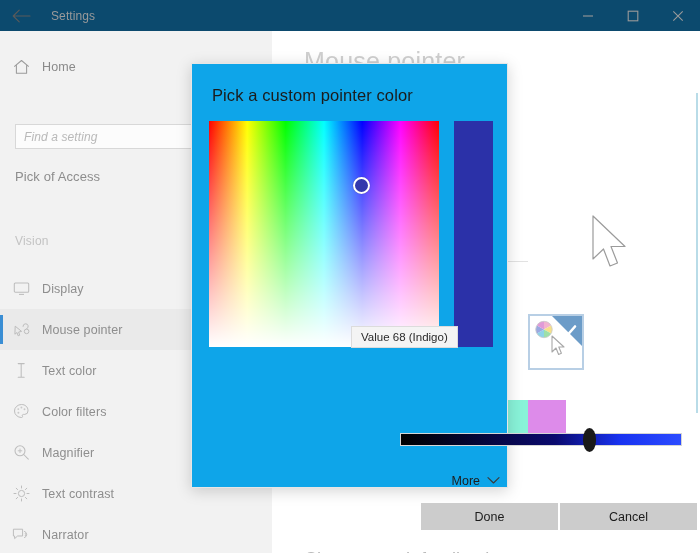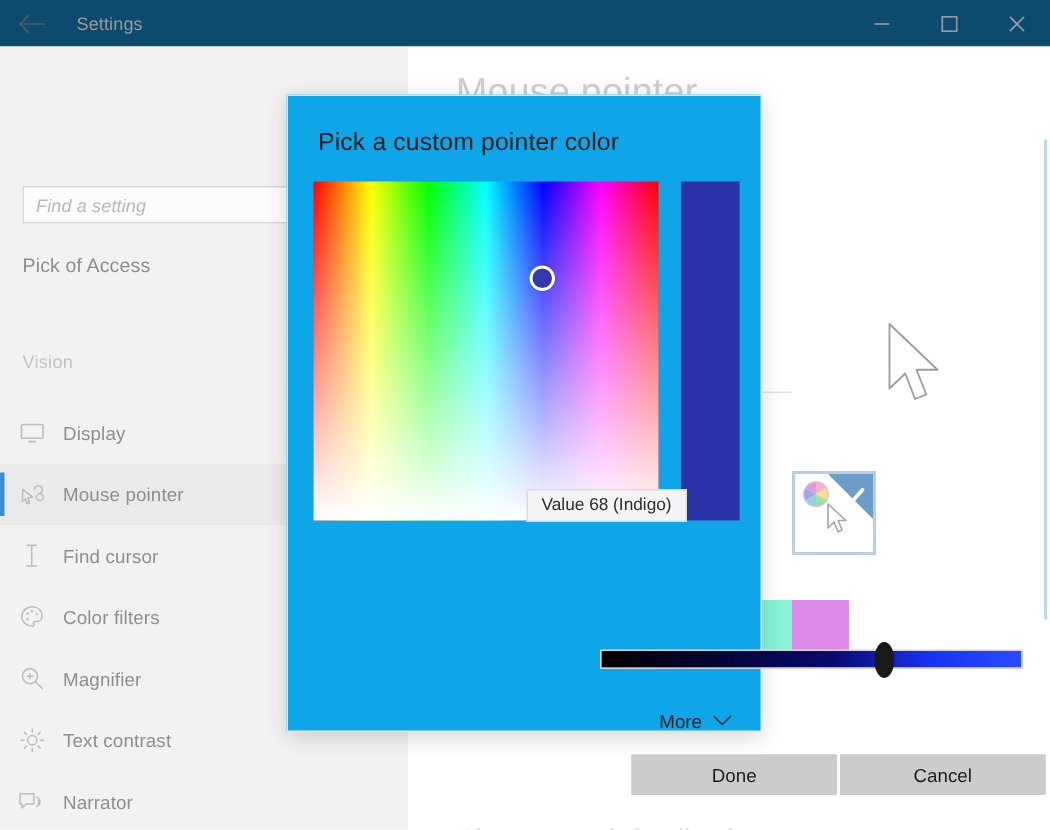--- a/index.html
+++ b/index.html
@@ -286,21 +286,21 @@
     position: absolute;
     left: 391px; top: 364px;
     width: 13px; height: 24px;
     background: #1a1a1a;
     border-radius: 7px / 12px;
     cursor: pointer;
   }
 
   #more-row {
     position: absolute;
-    left: 0; top: 410px;
+    left: 12px; top: 410px;
     width: 317px;
     display: flex; justify-content: flex-end;
     padding-right: 21px;
     box-sizing: border-box;
   }
   #more-button {
     display: flex; align-items: center; gap: 7px;
     font-size: 12.5px;
     color: #1d1d1d;
     cursor: default;
@@ -359,20 +359,28 @@
           <svg width="12" height="12" viewBox="0 0 12 12">
             <path d="M1.3 1.3 L10.7 10.7 M10.7 1.3 L1.3 10.7" stroke="#9a9a9a" stroke-width="1.1"></path>
           </svg>
         </span>
       </div>
     </div>
   </div>
 
   <div id="sidebar">
 
+    <div id="home-row">
+      <div class="nav-icon">
+        <svg width="17" height="16" viewBox="0 0 17 16">
+          <path d="M1.5 7.3 L8.5 1.5 L15.5 7.3 M3.4 6 V14.3 H13.6 V6" stroke="#9b9b9b" stroke-width="1.05" fill="none" stroke-linejoin="round" stroke-linecap="round"></path>
+        </svg>
+      </div>
+      <div class="nav-label">Home</div>
+    </div>
 
     <div id="search-box">
       <div id="search-input-text">Find a setting</div>
     </div>
 
     <div id="category-title">Pick of Access</div>
 
     <div id="section-label">Vision</div>
 
     <div id="nav-list">
@@ -398,21 +406,21 @@
         </div>
         <div class="nav-label">Mouse pointer</div>
       </div>
 
       <div class="nav-item">
         <div class="nav-icon">
           <svg width="11" height="17" viewBox="0 0 11 17">
             <path d="M2.2 1.6 H8.2 M5.2 1.6 V15.3 M2.2 15.3 H8.2" stroke="#bdbdbd" stroke-width="1.05" fill="none" stroke-linecap="round"></path>
           </svg>
         </div>
-        <div class="nav-label">Find cursor</div>
+        <div class="nav-label">Text color</div>
       </div>
 
       <div class="nav-item">
         <div class="nav-icon">
           <svg width="17" height="17" viewBox="0 0 17 17">
             <path d="M8.5 1.5 a7 6.5 0 1 0 0 13 c1.1 0 1.3-.8 .9-1.4 -.5-.8 .1-1.7 1.1-1.7 h1.3
                      a3.5 3.5 0 0 0 3.2-3.6 C15 3.9 12.2 1.5 8.5 1.5 Z" stroke="#bdbdbd" stroke-width="1" fill="none"></path>
             <circle cx="5.3" cy="6.1" r=".95" fill="#c9c9c9"></circle>
             <circle cx="8.4" cy="4.5" r=".95" fill="#c9c9c9"></circle>
             <circle cx="11.5" cy="6.2" r=".95" fill="#c9c9c9"></circle>

